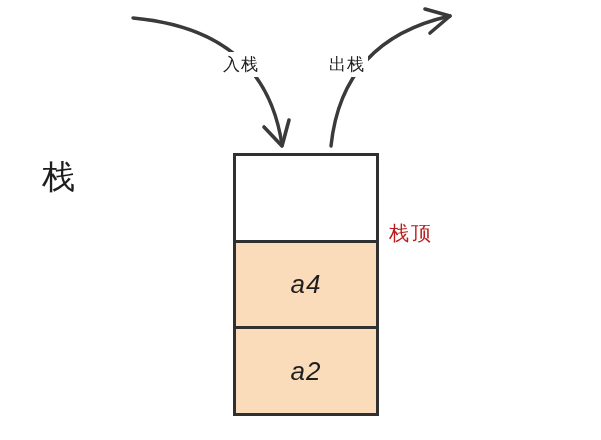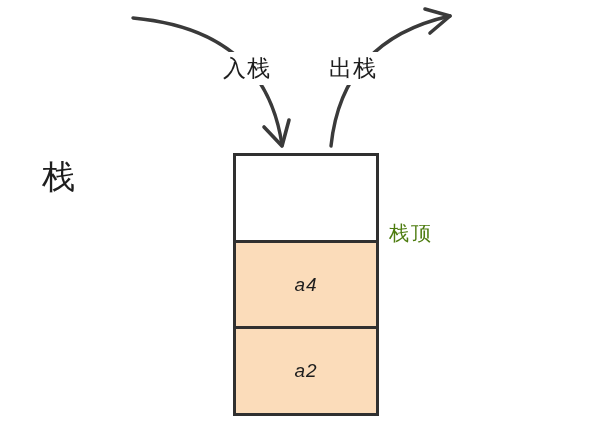--- a/index.html
+++ b/index.html
@@ -44,21 +44,21 @@
   .diagram-title{
     position:absolute;
     left:42px;top:155px;
     font-size:33px;
     color:var(--text);
     z-index:2;
   }
   .flow-label{
     position:absolute;
     top:52px;
-    font-size:23px;
+    font-size:17px;
     color:var(--text);
     background:var(--background);
     padding:1px 3px;
     z-index:2;
     letter-spacing:1px;
   }
   .flow-label.push{left:220px;}
   .flow-label.pop{left:326px;}
   .stack-box{
     position:absolute;
@@ -75,29 +75,29 @@
     flex:1;
     border-top:3px solid var(--border);
     display:flex;
     align-items:center;
     justify-content:center;
   }
   .cell:first-child{border-top:none;}
   .cell.filled{background:var(--cell-fill);}
   .cell-text{
     font-style:italic;
-    font-size:19px;
+    font-size:26px;
     color:var(--text);
     letter-spacing:1px;
   }
   .side-label{
     position:absolute;
     left:389px;
     font-size:20px;
-    color:#4d7c0f;
+    color:#b91c1c;
     z-index:2;
     letter-spacing:2px;
   }
   .side-label.top{top:220px;}
   .side-label.bottom{top:378px;left:391px;}
 </style>
 </head>
 <body>
 
 <div class="canvas">

